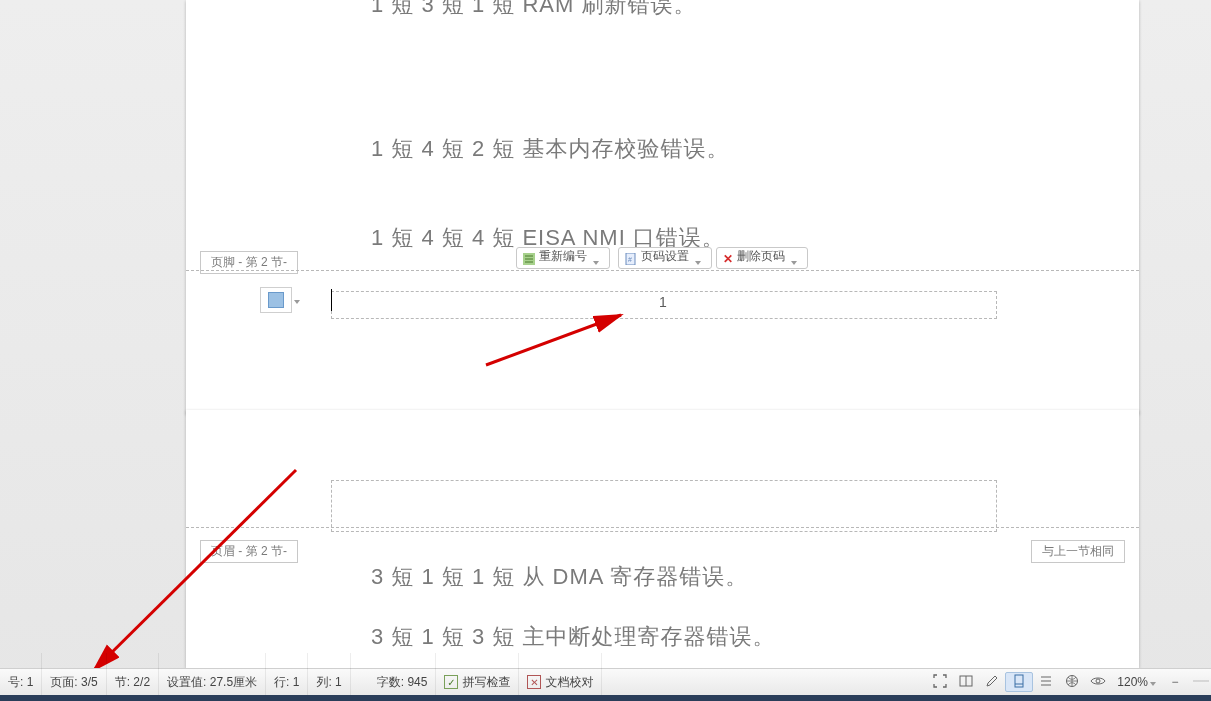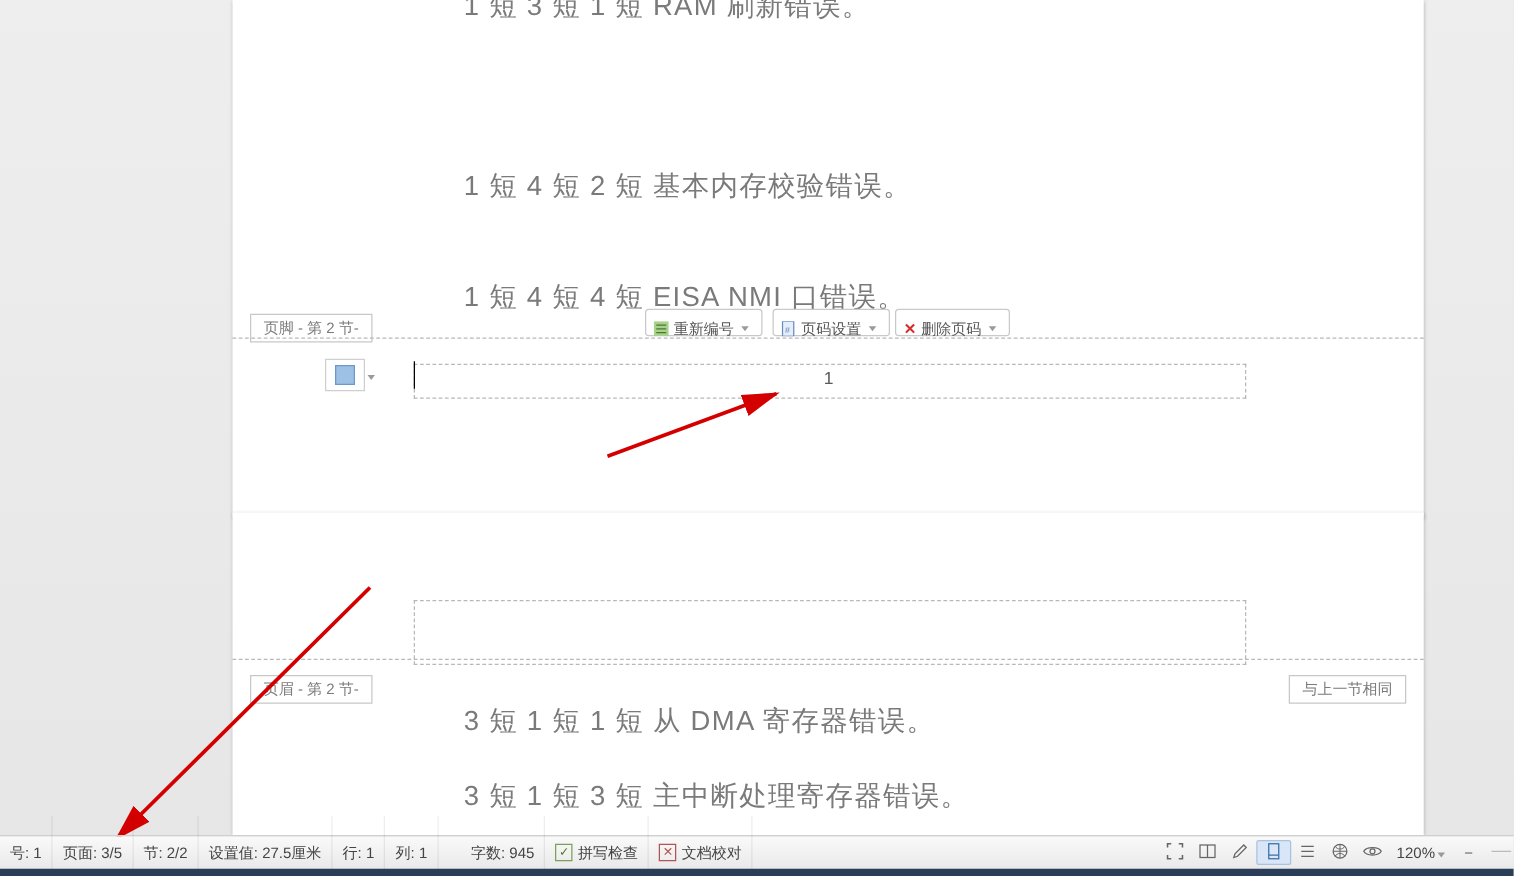--- a/index.html
+++ b/index.html
@@ -13,21 +13,21 @@
 #l0{top:-10px}
 #l1{top:60px}
 #l2{top:134px}
 #l3{top:223px}
 #bl1{top:152px}
 #bl2{top:212px}
 
 .footer-wrap{position:absolute;left:0;right:0;top:245px}
 .footer-row{position:relative;height:30px}
 
-.pill{position:absolute;background:#fff;border:1px solid #c9c9c9;border-radius:3px;padding:13px 10px 3px 6px;font-size:12px;color:#555;display:flex;align-items:center;gap:4px;height:22px;box-sizing:border-box}
+.pill{position:absolute;background:#fff;border:1px solid #c9c9c9;border-radius:3px;padding:13px 10px 3px 6px;font-size:12px;color:#555;display:flex;align-items:flex-end;gap:4px;height:22px;box-sizing:border-box}
 .pill .ic{width:12px;height:12px;display:inline-block}
 .caret{width:0;height:0;border-left:3px solid transparent;border-right:3px solid transparent;border-top:4px solid #9a9a9a;margin-left:2px}
 .cross{color:#d62c2c;font-weight:bold;font-size:12px;line-height:1}
 
 .tag{position:absolute;color:#7a7a7a;font-size:12px;background:#fff;border:1px solid #c8c8c8;padding:2px 10px}
 .tag-same{right:14px;top:130px}
 
 .divider{position:absolute;left:0;right:0;border-top:1px dashed #b8b8b8}
 .divider.footer-top{top:25px}
 .footer-box{position:absolute;left:145px;top:46px;width:664px;height:26px;border:1px dashed #b8b8b8}

